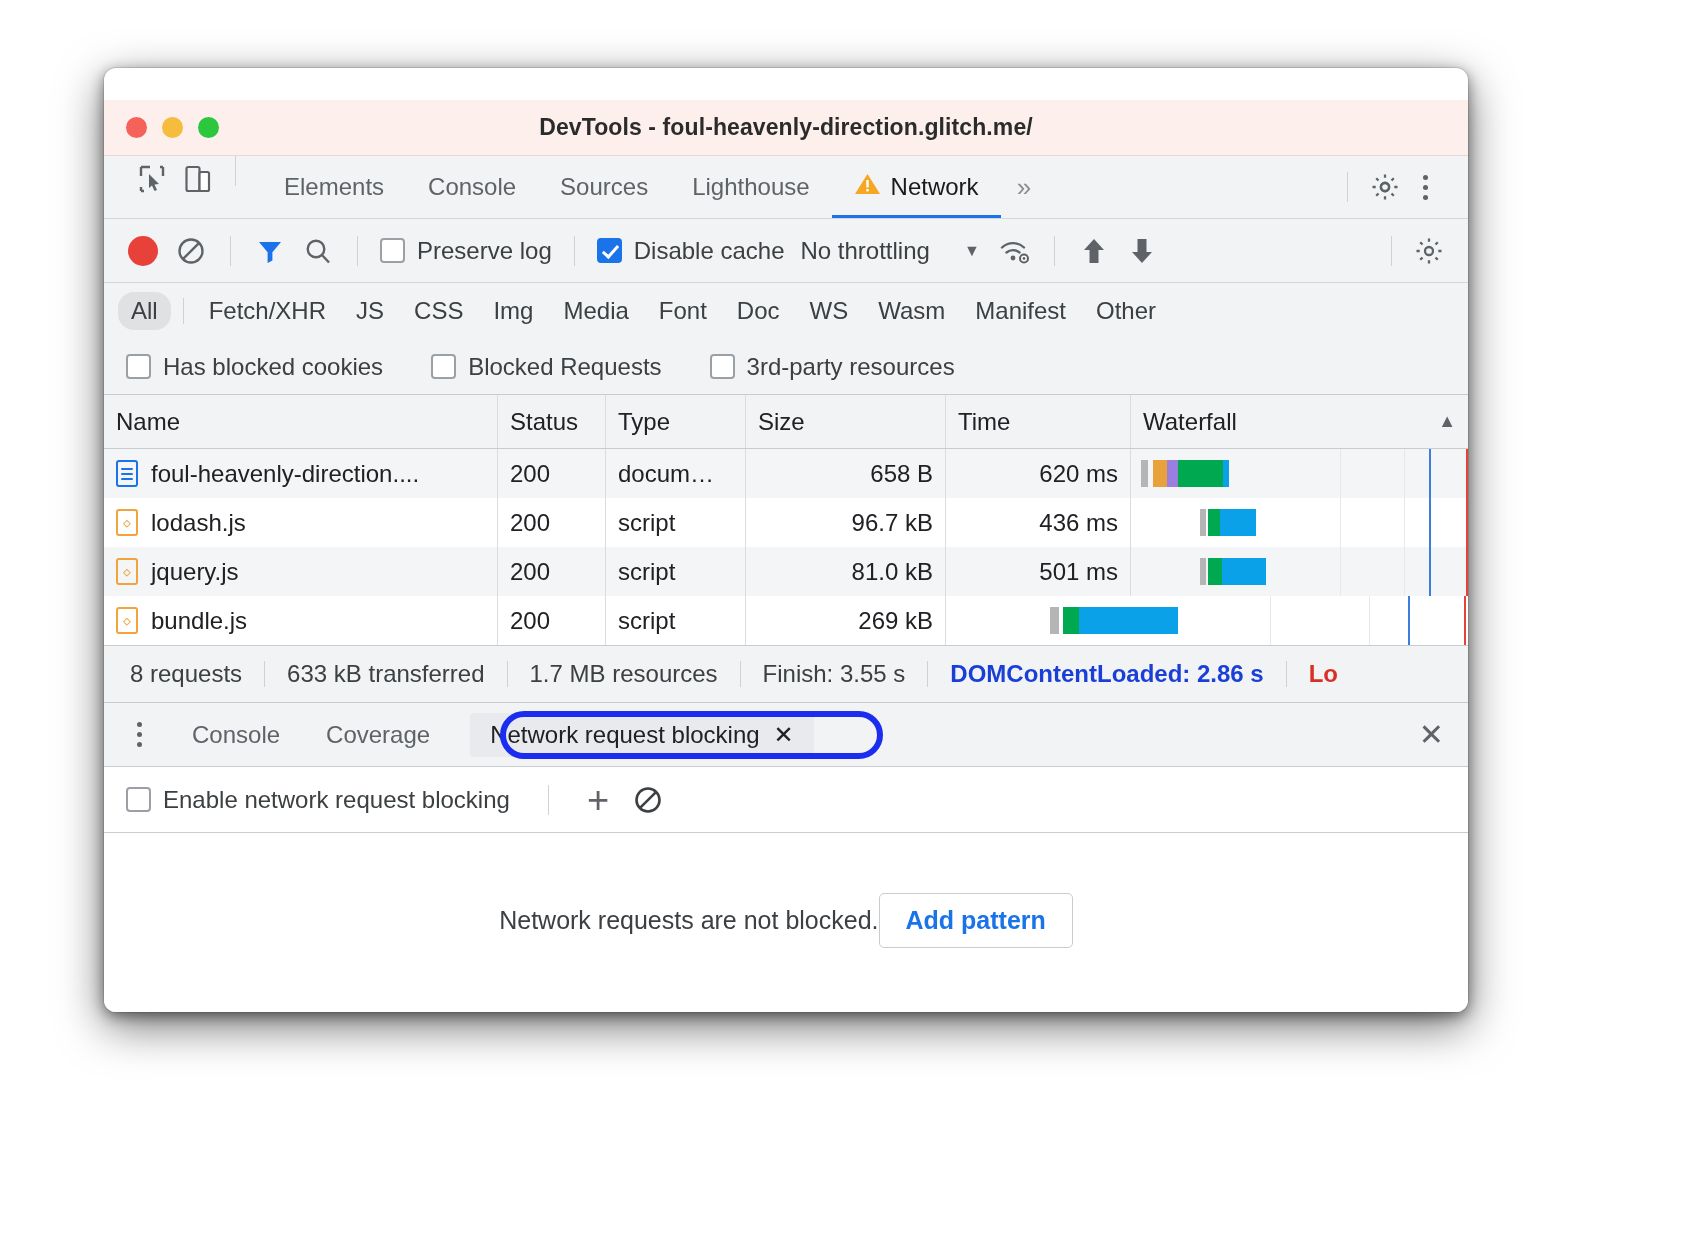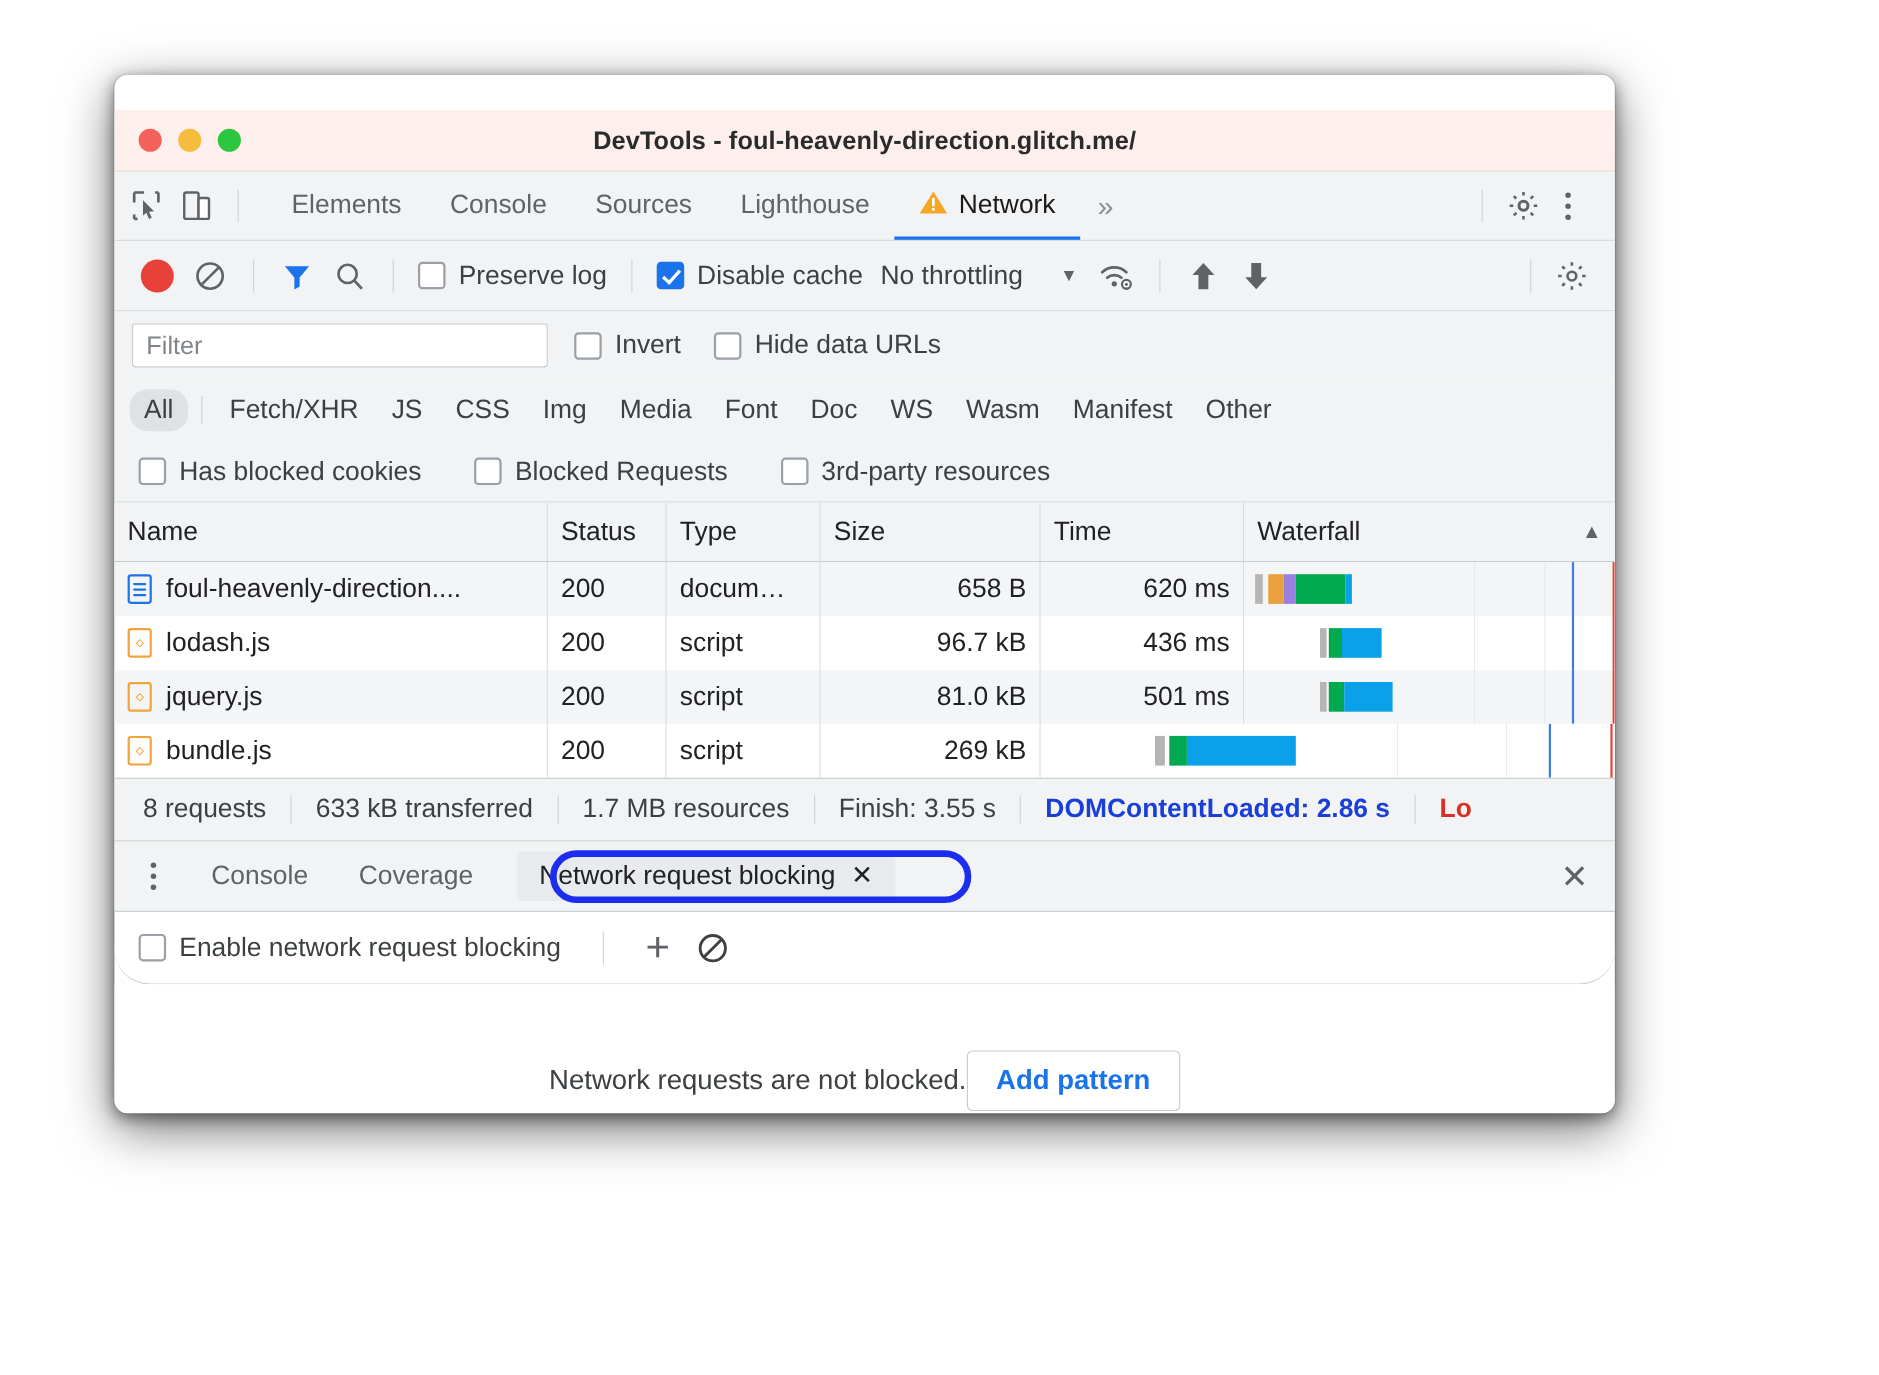--- a/index.html
+++ b/index.html
@@ -44,22 +44,22 @@
     position: absolute; left: 0; right: 0; text-align: center;
     font-size: 23px; font-weight: bold; color: #2b2b2b;
     letter-spacing: 0.1px;
   }
 
   
   .tabstrip {
     height: 63px; flex: 0 0 63px;
     background: #f1f3f4;
     border-bottom: 1px solid #d4d6d8;
-    display: flex; align-items: center;
-    padding-left: 6px;
+    display: flex; 
+    padding-left: 25px;
   }
   .icbtn {
     width: 46px; height: 46px;
     display: flex; align-items: center; justify-content: center;
     border-radius: 4px; cursor: pointer;
   }
   .vsep { width: 1px; height: 30px; background: #cfd2d4; margin: 0 14px; }
   .tabs { display: flex; align-items: center; height: 100%; margin-left: 12px; }
   .tab {
     height: 100%;
@@ -241,21 +241,21 @@
   .drawer-close {
     margin-left: auto; font-size: 30px; color: #5f6368; cursor: pointer;
     padding-right: 6px;
   }
 
   .block-toolbar {
     height: 66px; flex: 0 0 66px;
     background: #fff;
     border-bottom: 1px solid #c9ccce;
     display: flex; align-items: center;
-    padding: 0 16px; gap: 18px; border-radius: 32px;
+    padding: 0 16px; gap: 18px;
   }
   .plus { font-size: 38px; color: #5f6368; line-height: 1; cursor: pointer; padding: 0 6px; }
 
   .empty-state {
     flex: 1 1 auto; background: #fff;
     display: flex; align-items: flex-start; justify-content: center;
     padding-top: 60px; 
   }
   .empty-text { font-size: 25px; color: #3c4043; line-height: 54px; }
   .add-pattern-btn {
@@ -400,31 +400,20 @@
           <svg width="32" height="32" viewBox="0 0 32 32">
             <g stroke="#5f6368" stroke-width="2.3" fill="none">
               <circle cx="16" cy="16" r="4"></circle>
               <path d="M16 3.5v3.2M16 25.3v3.2M3.5 16h3.2M25.3 16h3.2M7.2 7.2l2.3 2.3M22.5 22.5l2.3 2.3M24.8 7.2l-2.3 2.3M9.5 22.5l-2.3 2.3"></path>
             </g>
           </svg>
         </div>
       </div>
     </div>
 
-    <div class="filterrow">
-      <div class="filterinput">Filter</div>
-      <div class="cklabel">
-        <span class="cbox"></span>
-        <span>Invert</span>
-      </div>
-      <div class="cklabel">
-        <span class="cbox"></span>
-        <span>Hide data URLs</span>
-      </div>
-    </div>
 
     <div class="typerow">
       <span class="pill selected">All</span>
       <span class="pill-sep"></span>
       <span class="pill">Fetch/XHR</span>
       <span class="pill">JS</span>
       <span class="pill">CSS</span>
       <span class="pill">Img</span>
       <span class="pill">Media</span>
       <span class="pill">Font</span>

